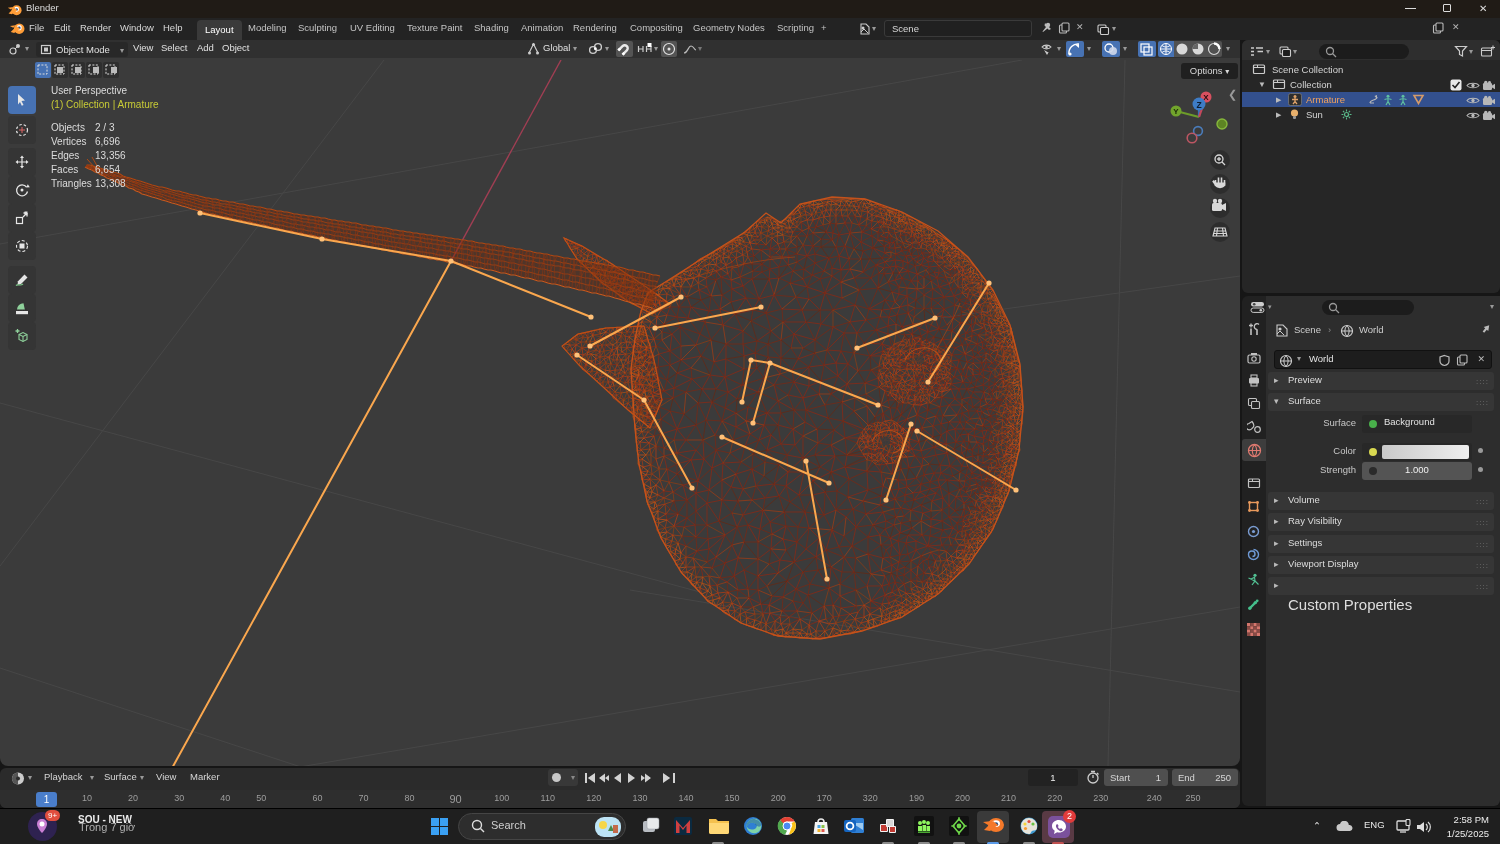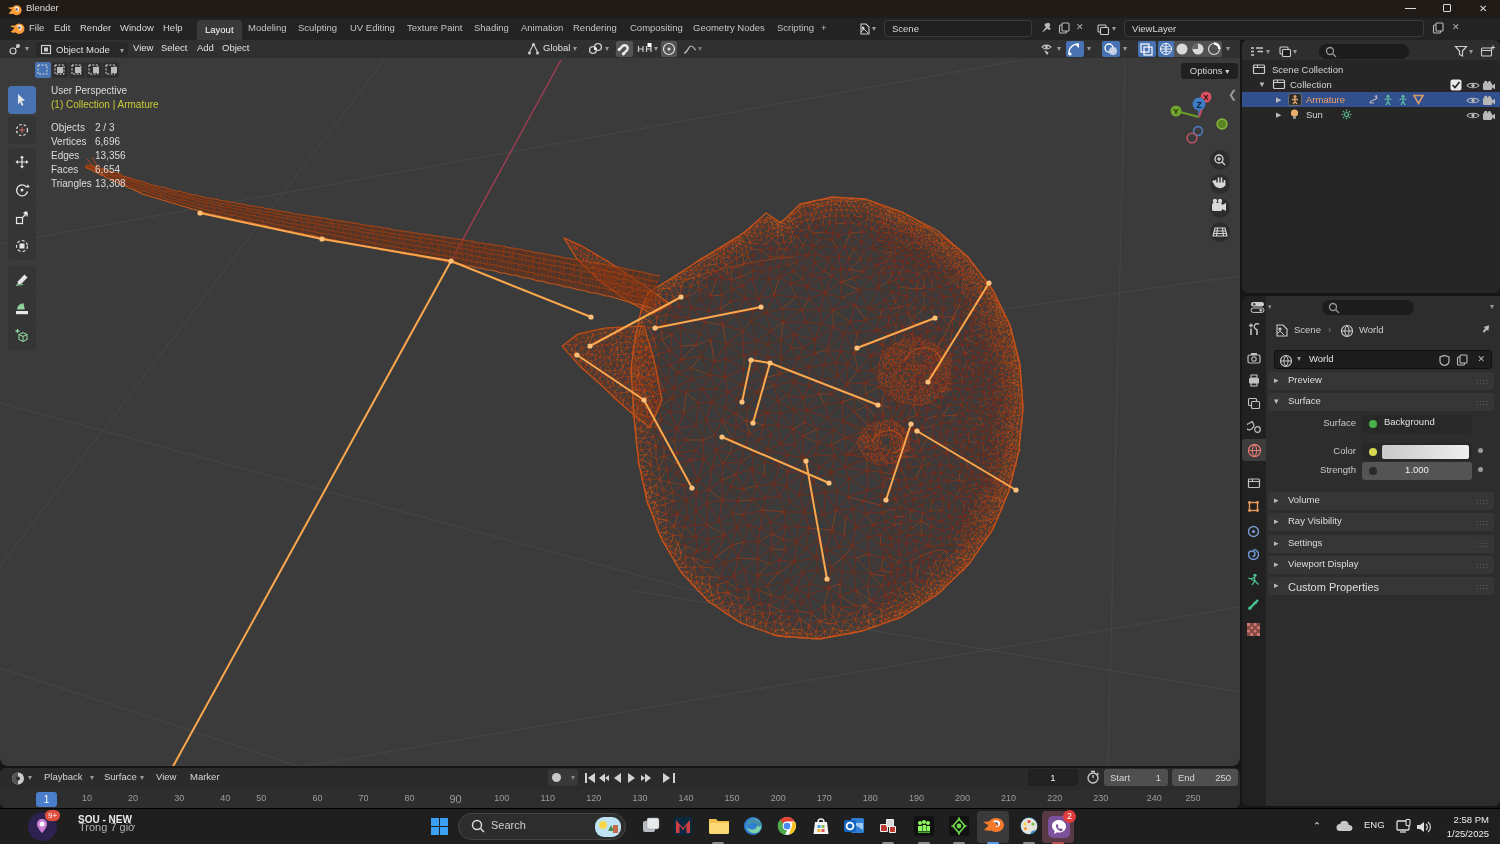--- a/index.html
+++ b/index.html
@@ -57,21 +57,20 @@
 <div style="position:absolute;left:1058px;top:4px"><svg width="13" height="12" viewBox="0 0 13 12" style="">
         <rect x="1.5" y="3" width="7" height="8" rx="1" fill="none" stroke="#bbb" stroke-width="1.1"></rect>
         <rect x="4" y="1" width="7" height="8" rx="1" fill="#1d1d1d" stroke="#bbb" stroke-width="1.1"></rect>
       </svg></div>
 <div style="position:absolute;left:1076px;top:4px;color:#b4b4b4;font-size:9px">✕</div>
 <div style="position:absolute;left:1096px;top:5px"><svg width="14" height="12" viewBox="0 0 14 12" style="">
         <rect x="2" y="2" width="8" height="7" rx="1" fill="none" stroke="#ccc" stroke-width="1.1"></rect>
         <rect x="4.5" y="4.5" width="8" height="7" rx="1" fill="#1d1d1d" stroke="#ccc" stroke-width="1.1"></rect>
       </svg></div>
     <div style="position:absolute;left:1112px;top:6px;color:#999;font-size:8px">▾</div>
-<div style="position:absolute;left:1124px;top:2px;width:300px;height:17px;background:#202020;border:1px solid #3a3a3a;border-radius:3px;line-height:16px;padding-left:7px">ViewLayer</div>
 <div style="position:absolute;left:1432px;top:4px"><svg width="13" height="12" viewBox="0 0 13 12" style="">
         <rect x="1.5" y="3" width="7" height="8" rx="1" fill="none" stroke="#bbb" stroke-width="1.1"></rect>
         <rect x="4" y="1" width="7" height="8" rx="1" fill="#1d1d1d" stroke="#bbb" stroke-width="1.1"></rect>
       </svg></div>
 <div style="position:absolute;left:1452px;top:4px;color:#b4b4b4;font-size:9px">✕</div>
 </div>
 <div style="position:absolute;left:0;top:40px;width:1240px;height:726px;background:#3b3b3b;border-radius:0 0 8px 8px;overflow:hidden">
 <svg width="1240" height="726" viewBox="0 60 1240 726" style="position:absolute;left:0;top:20px">
 <line x1="384" y1="60" x2="0" y2="566" stroke="#474747" stroke-width="1"></line>
       <line x1="1125" y1="60" x2="1108" y2="766" stroke="#474747" stroke-width="1"></line>
@@ -641,21 +640,21 @@
       <span style="position:absolute;left:20px;top:2px;font-size:9.5px">Settings</span>
 <span style="position:absolute;right:5px;top:5px;color:#777;font-size:8px;letter-spacing:1px">::::</span>
     </div>
 <div style="position:absolute;left:2px;top:260px;width:226px;height:18px;background:#363636;border-radius:3px;color:#dedede">
 <span style="position:absolute;left:6px;top:3px;font-size:9px;color:#bbb">▸</span>
       <span style="position:absolute;left:20px;top:2px;font-size:9.5px">Viewport Display</span>
 <span style="position:absolute;right:5px;top:5px;color:#777;font-size:8px;letter-spacing:1px">::::</span>
     </div>
 <div style="position:absolute;left:2px;top:281px;width:226px;height:18px;background:#363636;border-radius:3px;color:#dedede">
 <span style="position:absolute;left:6px;top:3px;font-size:9px;color:#bbb">▸</span>
-      <span style="position:absolute;left:20px;top:4px;font-size:11px">Custom Properties</span>
+      <span style="position:absolute;left:20px;top:19px;font-size:15px">Custom Properties</span>
 <span style="position:absolute;right:5px;top:5px;color:#777;font-size:8px;letter-spacing:1px">::::</span>
     </div>
 </div>
 <div style="position:absolute;left:0;top:768px;width:1240px;height:40px;background:#2b2b2b;border-radius:6px;font-size:9.5px;color:#d6d6d6;overflow:hidden">
 <div style="position:absolute;left:10px;top:3px"><svg width="16" height="15" viewBox="0 0 16 15" style="">
         <circle cx="8" cy="7.5" r="6" fill="#ccc"></circle>
         <path d="M8 1.5A6 6 0 0 0 8 13.5Z" fill="#555"></path>
         <circle cx="8" cy="7.5" r="2" fill="#2b2b2b"></circle>
       </svg></div>
     <div style="position:absolute;left:28px;top:5px;color:#999;font-size:8px">▾</div>
@@ -697,21 +696,21 @@
     <div style="position:absolute;left:394.56px;top:25px;width:30px;text-align:center;color:#9d9d9d;font-size:9px">80</div>
     <div style="position:absolute;left:440.64px;top:25px;width:30px;text-align:center;color:#9d9d9d;font-size:11px">90</div>
     <div style="position:absolute;left:486.71999999999997px;top:25px;width:30px;text-align:center;color:#9d9d9d;font-size:9px">100</div>
     <div style="position:absolute;left:532.8px;top:25px;width:30px;text-align:center;color:#9d9d9d;font-size:9px">110</div>
     <div style="position:absolute;left:578.8799999999999px;top:25px;width:30px;text-align:center;color:#9d9d9d;font-size:9px">120</div>
     <div style="position:absolute;left:624.9599999999999px;top:25px;width:30px;text-align:center;color:#9d9d9d;font-size:9px">130</div>
     <div style="position:absolute;left:671.04px;top:25px;width:30px;text-align:center;color:#9d9d9d;font-size:9px">140</div>
     <div style="position:absolute;left:717.12px;top:25px;width:30px;text-align:center;color:#9d9d9d;font-size:9px">150</div>
     <div style="position:absolute;left:763.1999999999999px;top:25px;width:30px;text-align:center;color:#9d9d9d;font-size:9px">200</div>
     <div style="position:absolute;left:809.28px;top:25px;width:30px;text-align:center;color:#9d9d9d;font-size:9px">170</div>
-    <div style="position:absolute;left:855.3599999999999px;top:25px;width:30px;text-align:center;color:#9d9d9d;font-size:9px">180</div>
+    <div style="position:absolute;left:855.3599999999999px;top:25px;width:30px;text-align:center;color:#9d9d9d;font-size:9px">320</div>
     <div style="position:absolute;left:901.4399999999999px;top:25px;width:30px;text-align:center;color:#9d9d9d;font-size:9px">190</div>
     <div style="position:absolute;left:947.52px;top:25px;width:30px;text-align:center;color:#9d9d9d;font-size:9px">200</div>
     <div style="position:absolute;left:993.5999999999999px;top:25px;width:30px;text-align:center;color:#9d9d9d;font-size:9px">210</div>
     <div style="position:absolute;left:1039.6799999999998px;top:25px;width:30px;text-align:center;color:#9d9d9d;font-size:9px">220</div>
     <div style="position:absolute;left:1085.7599999999998px;top:25px;width:30px;text-align:center;color:#9d9d9d;font-size:9px">230</div>
     <div style="position:absolute;left:1131.84px;top:25px;width:30px;text-align:right;color:#9d9d9d;font-size:9px">240</div>
     <div style="position:absolute;left:1177.9199999999998px;top:25px;width:30px;text-align:center;color:#9d9d9d;font-size:9px">250</div>
     <div style="position:absolute;left:36px;top:24px;width:21px;height:15px;background:#4a7ecb;border-radius:3px;text-align:center;line-height:15px;color:#fff;font-size:10px">1</div>
 </div>
 <div style="position:absolute;left:0;top:808px;width:1500px;height:36px;background:#1f1f1f;border-top:1px solid #000">

